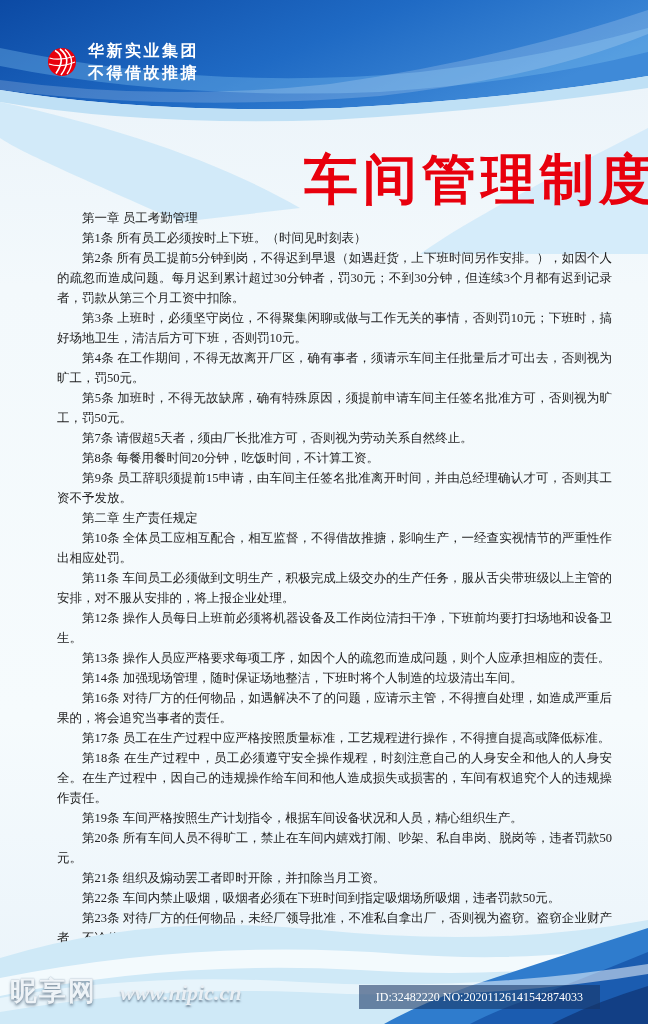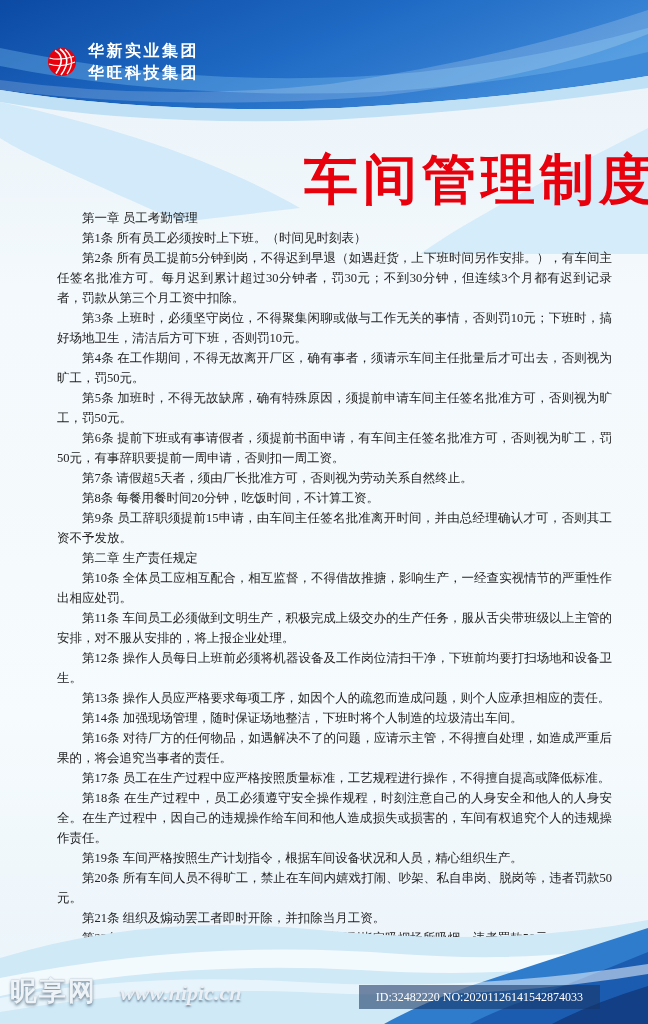--- a/index.html
+++ b/index.html
@@ -65,34 +65,33 @@
         <circle cx="15" cy="15" r="14" fill="#e8000d"></circle>
         <path d="M8,3.5 Q20,10 9,26.5" stroke="#ffffff" stroke-width="1.6" fill="none"></path>
         <path d="M13,2 Q26,12 14,28" stroke="#ffffff" stroke-width="1.6" fill="none"></path>
         <path d="M18,2.5 Q30,13 20,27" stroke="#ffffff" stroke-width="1.3" fill="none"></path>
         <path d="M2.5,11 Q12,14 27,9.5" stroke="#ffffff" stroke-width="1.3" fill="none"></path>
         <path d="M2,17 Q14,21 28,15" stroke="#ffffff" stroke-width="1.3" fill="none"></path>
       </svg>
     </span>
     <div class="brand-names">
       <div>华新实业集团</div>
-      <div>华旺科技集团</div>
+      <div>不得借故推搪</div>
     </div>
   </div>
 
   <h1 class="page-title">车间管理制度</h1>
 
   <div class="rules">
     <p>第一章 员工考勤管理</p>
     <p>第1条 所有员工必须按时上下班。（时间见时刻表）</p>
-    <p>第2条 所有员工提前5分钟到岗，不得迟到早退（如遇赶货，上下班时间另作安排。），有车间主任签名批准方可。每月迟到累计超过30分钟者，罚30元；不到30分钟，但连续3个月都有迟到记录者，罚款从第三个月工资中扣除。</p>
+    <p>第2条 所有员工提前5分钟到岗，不得迟到早退（如遇赶货，上下班时间另作安排。），如因个人的疏忽而造成问题。每月迟到累计超过30分钟者，罚30元；不到30分钟，但连续3个月都有迟到记录者，罚款从第三个月工资中扣除。</p>
     <p>第3条 上班时，必须坚守岗位，不得聚集闲聊或做与工作无关的事情，否则罚10元；下班时，搞好场地卫生，清洁后方可下班，否则罚10元。</p>
     <p>第4条 在工作期间，不得无故离开厂区，确有事者，须请示车间主任批量后才可出去，否则视为旷工，罚50元。</p>
     <p>第5条 加班时，不得无故缺席，确有特殊原因，须提前申请车间主任签名批准方可，否则视为旷工，罚50元。</p>
-    <p>第6条 提前下班或有事请假者，须提前书面申请，有车间主任签名批准方可，否则视为旷工，罚50元，有事辞职要提前一周申请，否则扣一周工资。</p>
     <p>第7条 请假超5天者，须由厂长批准方可，否则视为劳动关系自然终止。</p>
     <p>第8条 每餐用餐时间20分钟，吃饭时间，不计算工资。</p>
     <p>第9条 员工辞职须提前15申请，由车间主任签名批准离开时间，并由总经理确认才可，否则其工资不予发放。</p>
     <p>第二章 生产责任规定</p>
     <p>第10条 全体员工应相互配合，相互监督，不得借故推搪，影响生产，一经查实视情节的严重性作出相应处罚。</p>
     <p>第11条 车间员工必须做到文明生产，积极完成上级交办的生产任务，服从舌尖带班级以上主管的安排，对不服从安排的，将上报企业处理。</p>
     <p>第12条 操作人员每日上班前必须将机器设备及工作岗位清扫干净，下班前均要打扫场地和设备卫生。</p>
     <p>第13条 操作人员应严格要求每项工序，如因个人的疏忽而造成问题，则个人应承担相应的责任。</p>
     <p>第14条 加强现场管理，随时保证场地整洁，下班时将个人制造的垃圾清出车间。</p>
     <p>第16条 对待厂方的任何物品，如遇解决不了的问题，应请示主管，不得擅自处理，如造成严重后果的，将会追究当事者的责任。</p>

